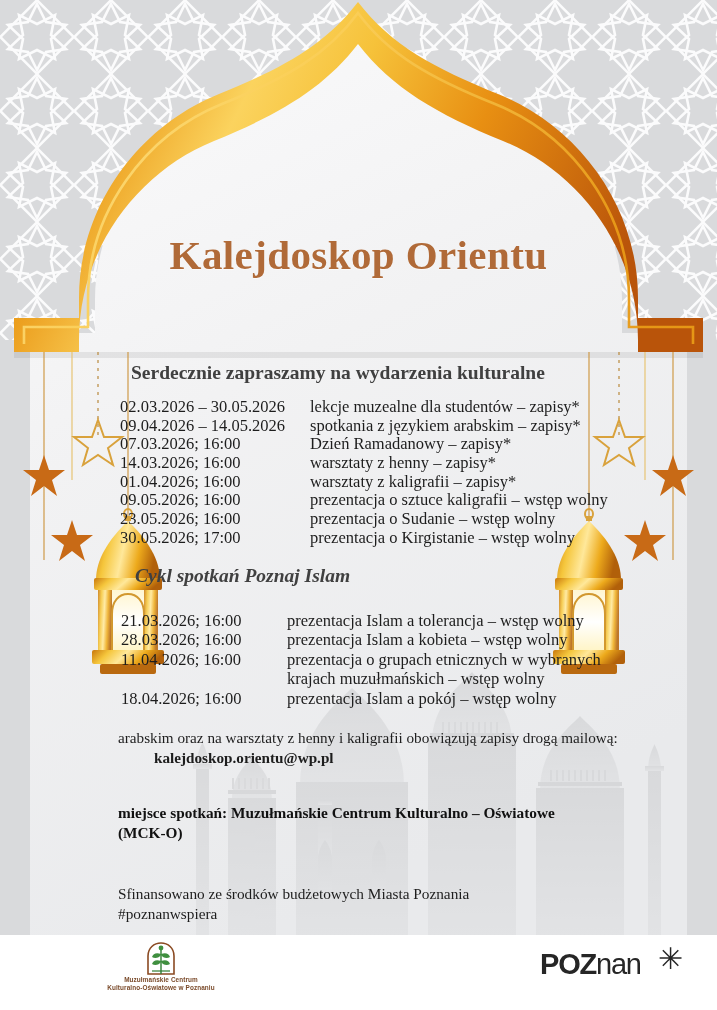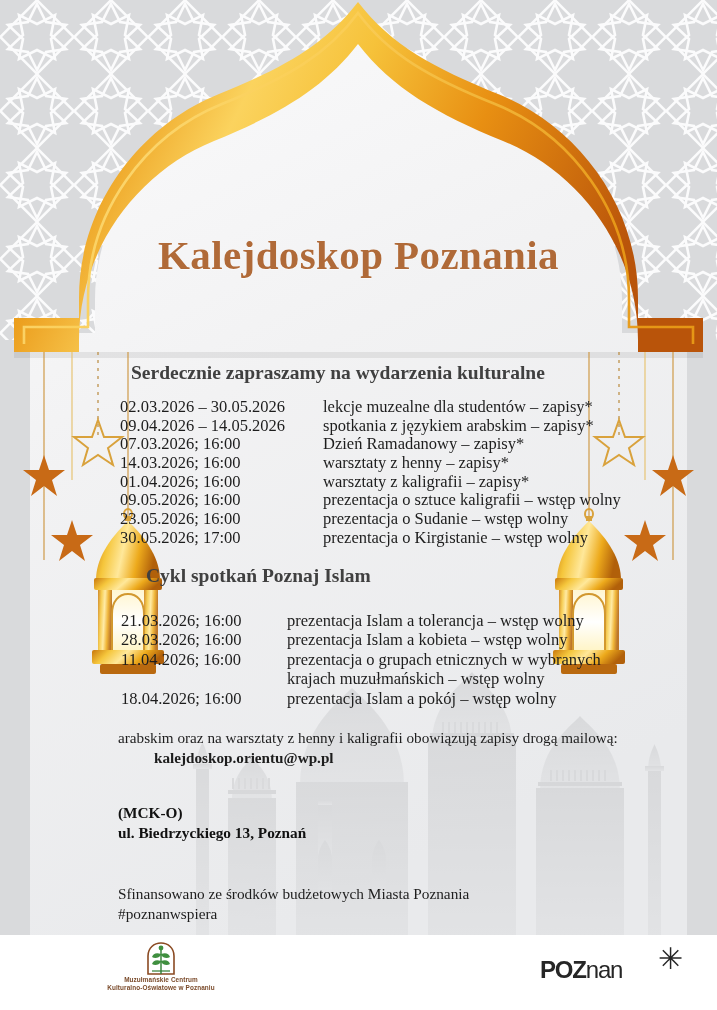--- a/index.html
+++ b/index.html
@@ -20,30 +20,30 @@
   .content{position:absolute;left:0;top:0;width:717px;height:1010px;}
 
   .title{position:absolute;left:0;top:231px;width:717px;text-align:center;
     font-family:"Liberation Serif",serif;font-weight:bold;font-size:41px;
     color:#b06a38;letter-spacing:.4px;
     text-shadow:0 1px 0 rgba(255,255,255,.55);}
 
   .h-section{position:absolute;font-family:"Liberation Serif",serif;
     font-weight:bold;font-size:19.5px;color:#404040;}
   .h1-pos{left:131px;top:362px;}
-  .h2-pos{left:146px;top:565px;}
+  .h2-pos{left:135px;top:565px;font-style:italic;}
 
   .evt{position:absolute;font-family:"Liberation Serif",serif;font-size:16.5px;
     color:#1d1d1d;white-space:nowrap;line-height:18.7px;}
   .evt .d{position:absolute;left:0;top:0;}
   .evt .t{position:absolute;top:0;}
 
   .list1{position:absolute;left:120px;top:398px;}
   .list1 .row{position:relative;height:18.7px;}
-  .list1 .t{left:190px;margin-left:13px;}
+  .list1 .t{left:190px;}
 
   .list2{position:absolute;left:121px;top:612px;}
   .list2 .row{position:relative;height:19.4px;}
   .list2 .t{left:166px;}
 
   .note{position:absolute;left:118px;top:728px;width:505px;
     font-size:15.2px;line-height:19.5px;color:#1d1d1d;}
   .note b{font-weight:bold;margin-left:36px;}
 
   .venue{position:absolute;left:118px;top:803px;width:520px;
@@ -54,22 +54,22 @@
   .fund .hash{font-weight:normal;}
 
   
   .logo-mcko{position:absolute;left:66px;top:940px;width:190px;height:62px;}
   .mcko-txt{position:absolute;left:0;top:36px;width:190px;text-align:center;
     font-family:"Liberation Sans",sans-serif;font-size:6.4px;font-weight:bold;
     color:#7a4a2a;line-height:7.8px;letter-spacing:.1px;}
 
   .logo-poznan{position:absolute;left:540px;top:948px;width:150px;height:46px;}
   .pz-text{position:absolute;left:0;top:0;
-    font-family:"Liberation Sans",sans-serif;font-size:24px;font-weight:bold;
-    color:#262626;letter-spacing:-1.2px;margin-top:8px;}
+    font-family:"Liberation Sans",sans-serif;font-size:29px;font-weight:bold;
+    color:#262626;letter-spacing:-1.2px;}
   .pz-text .lower{font-weight:normal;}
   .pz-star{position:absolute;left:118px;top:-4px;font-size:30px;color:#262626;
     font-family:"Liberation Sans",sans-serif;line-height:1;}
 </style>
 </head>
 <body>
 
 <div id="poster">
 
   <div class="bg-grey"></div>
@@ -278,21 +278,21 @@
         <rect x="598" y="770" width="2" height="11"></rect>
           <rect x="604" y="770" width="2" height="11"></rect>
       </g>
     </g>
   </svg>
 
   <div class="bottom-white"></div>
 
   <div class="content">
 
-    <div class="title">Kalejdoskop Poznania</div>
+    <div class="title">Kalejdoskop Orientu</div>
 
     <div class="h-section h1-pos">Serdecznie zapraszamy na wydarzenia kulturalne</div>
 
     <div class="list1 evt">
       <div class="row">
         <span class="d">02.03.2026 – 30.05.2026</span>
         <span class="t">lekcje muzealne dla studentów – zapisy*</span>
       </div>
       <div class="row">
         <span class="d">09.04.2026 – 14.05.2026</span>
@@ -347,22 +347,22 @@
         <span class="t">prezentacja Islam a pokój – wstęp wolny</span>
       </div>
     </div>
 
     <div class="note">
       <div>arabskim oraz na warsztaty z henny i kaligrafii obowiązują zapisy drogą mailową:</div>
       <div><b>kalejdoskop.orientu@wp.pl</b></div>
     </div>
 
     <div class="venue">
+      <div>miejsce spotkań: Muzułmańskie Centrum Kulturalno – Oświatowe</div>
       <div>(MCK-O)</div>
-      <div>ul. Biedrzyckiego 13, Poznań</div>
     </div>
 
     <div class="fund">
       <div>Sfinansowano ze środków budżetowych Miasta Poznania</div>
       <div class="hash">#poznanwspiera</div>
     </div>
 
     <div class="logo-mcko">
       <svg viewBox="0 0 190 62" width="190" height="62">
         <path d="M 82 34 L 82 16 C 82 8, 88 3, 95 3 C 102 3, 108 8, 108 16 L 108 34 Z" fill="none" stroke="#8a4a22" stroke-width="1.6"></path>

